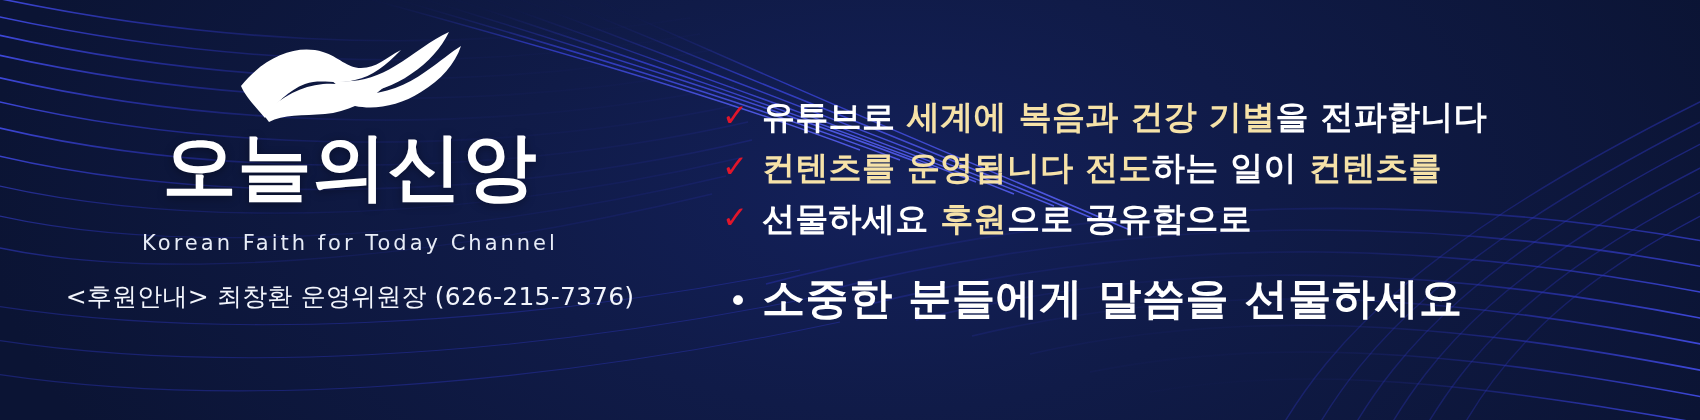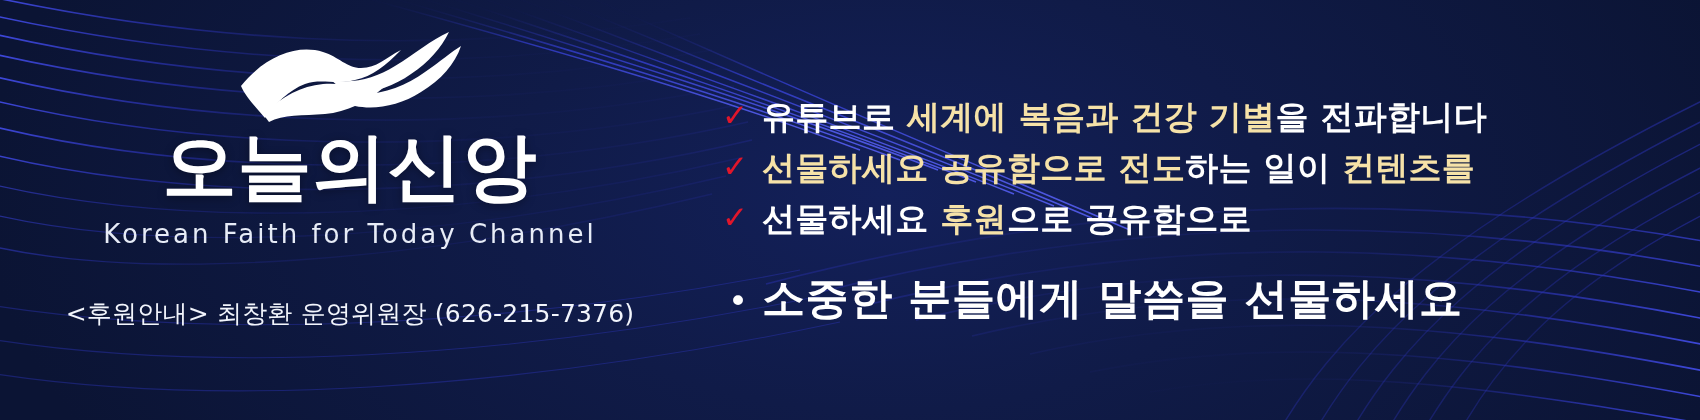--- a/index.html
+++ b/index.html
@@ -58,30 +58,30 @@
     font-size: 74px;
     line-height: 1;
     font-weight: 700;
     color: #ffffff;
     letter-spacing: 1px;
     white-space: nowrap;
     text-shadow: 0 2px 10px rgba(0,0,0,.35);
   }
 
   .brand-sub {
-    margin-top: 16px;
-    font-size: 26px;
+    margin-top: 28px;
+    font-size: 21px;
     font-weight: 400;
     color: #e7ecf7;
     letter-spacing: 3.0px;
     white-space: nowrap;
   }
 
   .brand-contact {
-    margin-top: 48px;
+    margin-top: 25px;
     font-size: 25px;
     font-weight: 400;
     color: #f2f5fc;
     letter-spacing: 0.2px;
     white-space: nowrap;
   }
 
   
   .right-col {
     position: absolute;
@@ -236,21 +236,21 @@
   </div>
 
   <div class="right-col">
     <div id="bullets">
         <div class="bullet-row">
           <span class="check-mark">✓</span>
           <span class="bullet-text"><span>유튜브로 </span><span class="hl">세계에 복음과 건강 기별</span><span>을 전파합니다</span></span>
         </div>
         <div class="bullet-row">
           <span class="check-mark">✓</span>
-          <span class="bullet-text"><span class="hl">선물하세요 공유함으로 전도</span><span>하는 일이 </span><span class="hl">컨텐츠를</span></span>
+          <span class="bullet-text"><span class="hl">컨텐츠를 운영됩니다 전도</span><span>하는 일이 </span><span class="hl">컨텐츠를</span></span>
         </div>
         <div class="bullet-row">
           <span class="check-mark">✓</span>
           <span class="bullet-text"><span>선물하세요 </span><span class="hl">후원</span><span>으로 공유함으로</span></span>
         </div>
         <div class="bullet-row last">
           <span class="dot-mark">•</span>
           <span class="bullet-text"><span>소중한 분들에게 말씀을 선물하세요</span></span>
         </div>
       </div>

